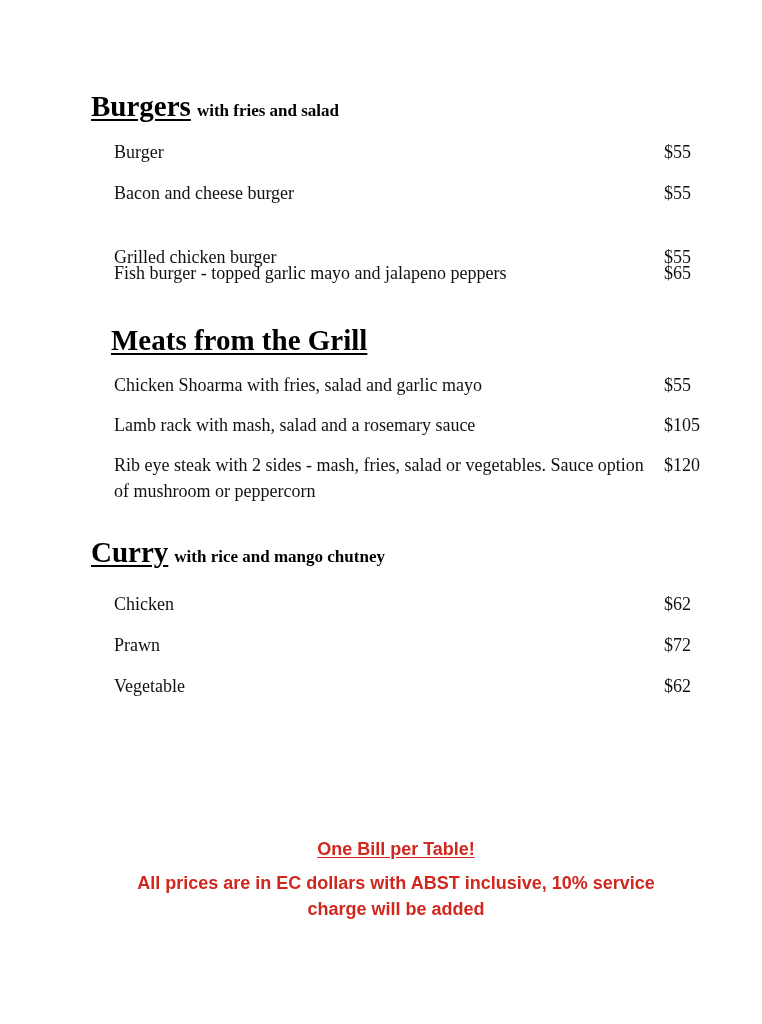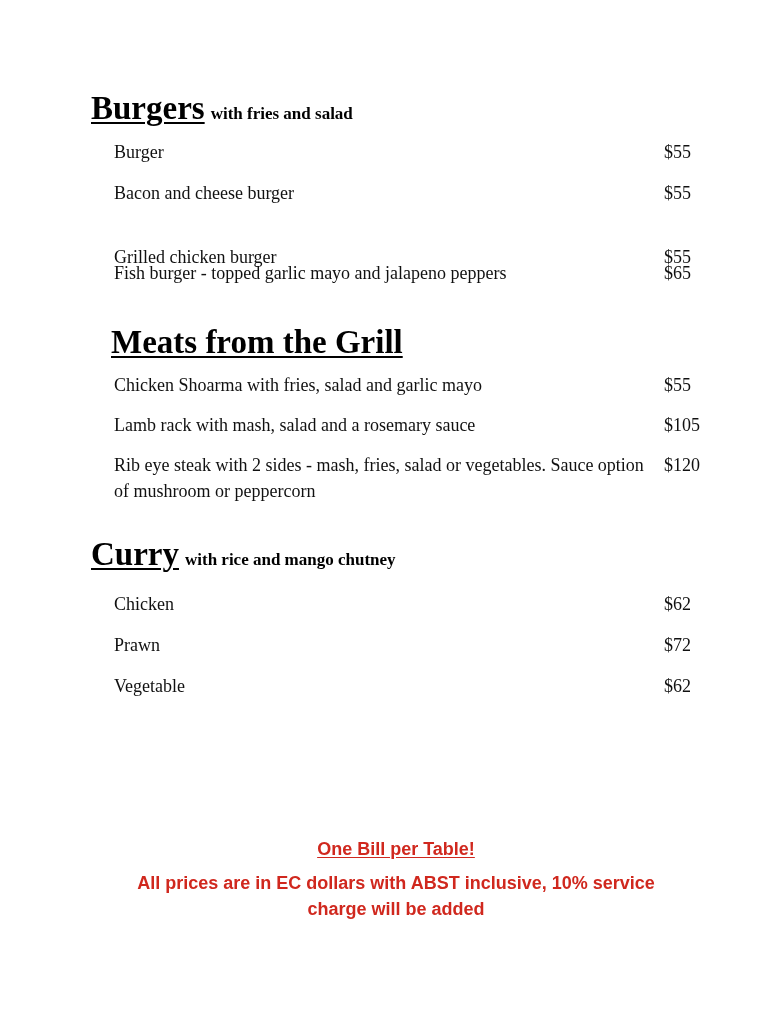--- a/index.html
+++ b/index.html
@@ -17,21 +17,21 @@
     }
     .section-heading {
       position: absolute;
       left: 91px;
       white-space: nowrap;
       line-height: 1;
     }
     .section-title {
       font-family: "Liberation Serif", serif;
       font-weight: bold;
-      font-size: 33px;
+      font-size: 29px;
       text-decoration: underline;
       text-decoration-thickness: 2px;
       text-underline-offset: 3px;
       color: #000;
     }
     .section-subtitle {
       font-family: "Liberation Serif", serif;
       font-weight: bold;
       font-size: 17px;
       margin-left: 6px;

